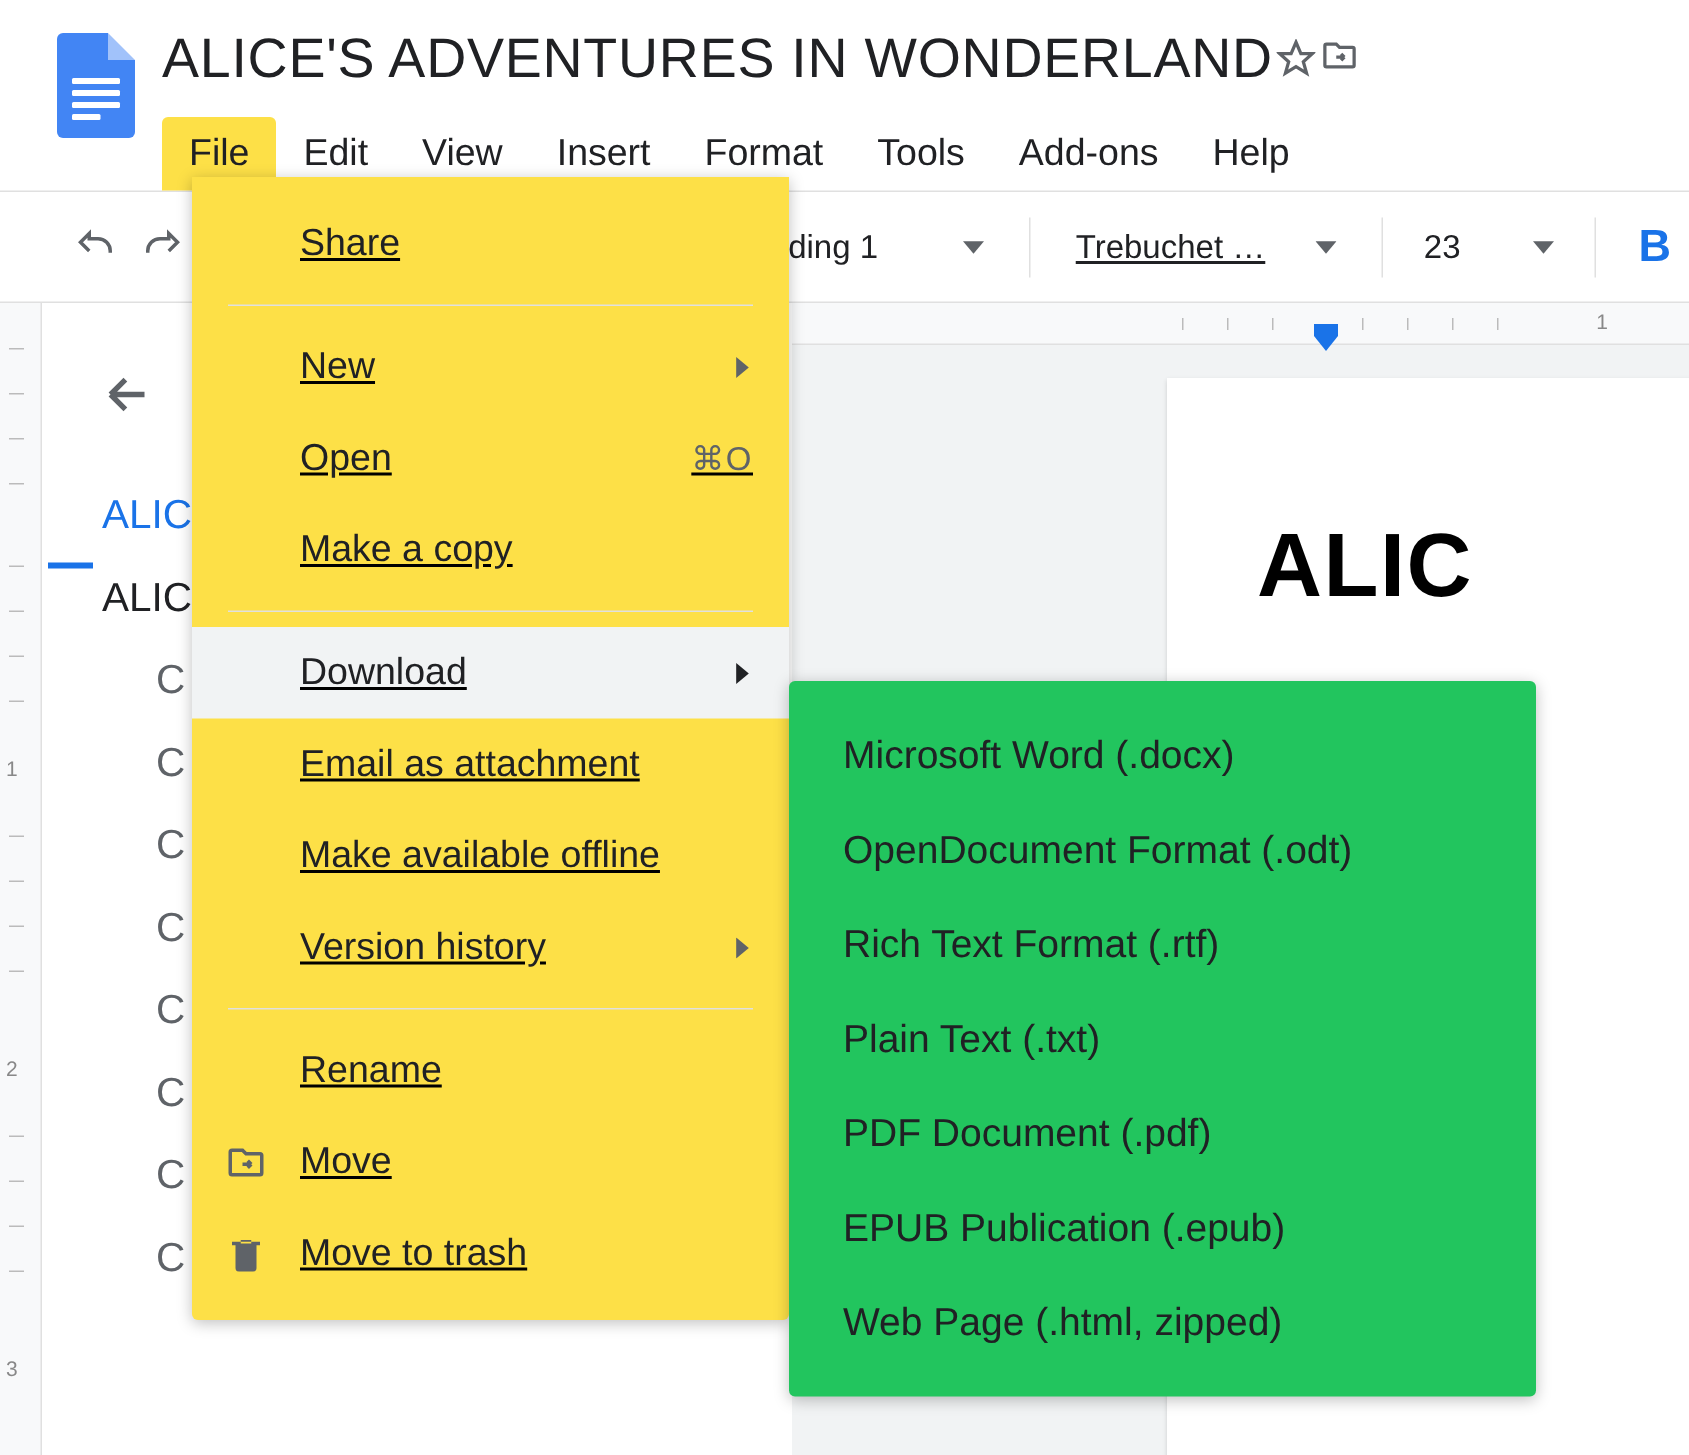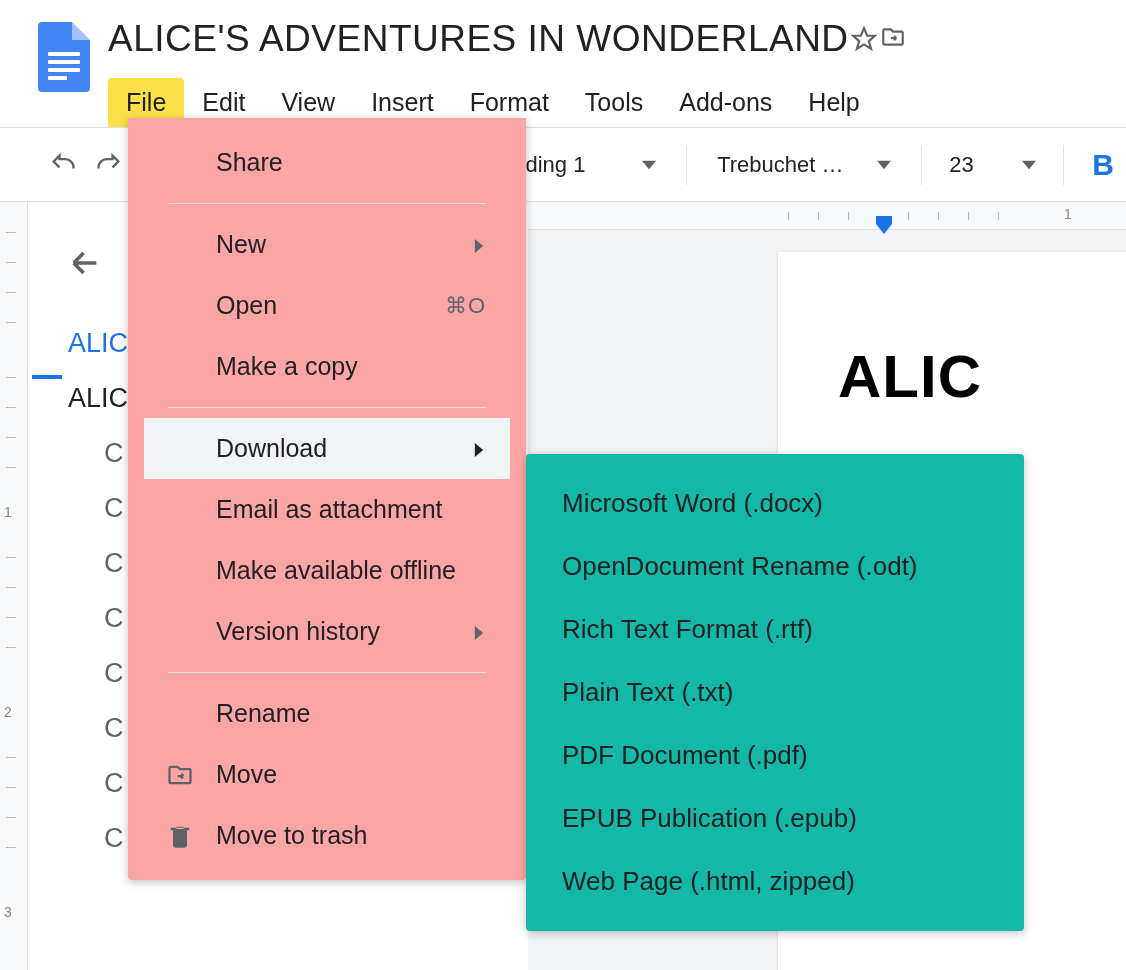--- a/index.html
+++ b/index.html
@@ -74,21 +74,21 @@
 .tb-btn { width:42px; height:42px; display:flex;align-items:center;justify-content:center;}
 .tb-btn svg{width:28px;height:28px;stroke:#5f6368;fill:#5f6368;}
 .tb-sep { width:1px; height:40px; background:#e0e0e0; margin:0 8px;}
 .tb-select {
   display:flex;align-items:center;justify-content:space-between;
   font-size:22px; color:#202124; padding:0 14px; height:46px;
 }
 .tb-select .chev{margin-left:20px;}
 .chev svg{width:14px;height:14px;fill:#5f6368;}
 .heading-sel{width:200px;}
-.font-sel{width:220px;}
+.font-sel{width:220px;text-decoration:underline;}
 .size-sel{width:110px;justify-content:center;gap:28px;}
 .bold-btn{
   font-size:30px; font-weight:bold; color:#1a73e8; padding:0 12px;
 }
 
 
 .content {
   position:relative;
   display:flex;
   height: calc(970px - 128px - 74px);
@@ -134,25 +134,26 @@
   box-shadow:0 1px 3px rgba(0,0,0,0.15);
   padding:90px 60px;
 }
 .page-title-text{font-size:60px;font-weight:700;color:#000;letter-spacing:1px;}
 
 
 .file-menu{
   position:absolute;
   left:128px; top:118px;
   width:398px;
-  background:#fca5a5;
+  background:#fde047;
   box-shadow:0 2px 10px rgba(0,0,0,0.25);
   border-radius:0 0 4px 4px;
-  padding:14px 16px;
+  padding:14px 0;
   z-index:100;
+  text-decoration:underline;
 }
 .fm-item{
   display:flex;align-items:center;
   padding:16px 24px 16px 72px;
   font-size:25px;color:#202124;
   position:relative;cursor:pointer;
 }
 .fm-item.hl{background:#f1f3f4;}
 .fm-item .shortcut{margin-left:auto;color:#5f6368;font-size:22px;letter-spacing:1px;}
 .fm-item .sub-arrow{margin-left:auto;}
@@ -161,21 +162,21 @@
 .fm-item .fm-icon{position:absolute;left:22px;width:28px;height:28px;}
 .fm-item .fm-icon svg{width:28px;height:28px;stroke:#5f6368;fill:none;stroke-width:2;}
 .fm-item .fm-icon.fill svg{fill:#5f6368;stroke:none;}
 .fm-divider{height:1px;background:#e0e0e0;margin:10px 24px;}
 
 
 .submenu{
   position:absolute;
   left:526px; top:454px;
   width:498px;
-  background:#14b8a6;
+  background:#22c55e;
   box-shadow:0 2px 10px rgba(0,0,0,0.25);
   border-radius:4px;
   padding:18px 0;
   z-index:101;
 }
 .sm-item{
   padding:16px 36px;
   font-size:26px;color:#202124;cursor:pointer;
 }
 </style>
@@ -373,19 +374,19 @@
   <div class="fm-item">
     <span class="fm-icon fill"><svg viewBox="0 0 24 24">
           <path d="M6 7h12v13a2 2 0 01-2 2H8a2 2 0 01-2-2V7zm3-3h6v2H9V4zM4 7h16v-2H4v2z"></path>
         </svg></span>
     <span>Move to trash</span>
   </div>
 </div>
 
 <div class="submenu">
   <div class="sm-item">Microsoft Word (.docx)</div>
-  <div class="sm-item">OpenDocument Rename (.odt)</div>
+  <div class="sm-item">OpenDocument Format (.odt)</div>
   <div class="sm-item">Rich Text Format (.rtf)</div>
   <div class="sm-item">Plain Text (.txt)</div>
   <div class="sm-item">PDF Document (.pdf)</div>
   <div class="sm-item">EPUB Publication (.epub)</div>
   <div class="sm-item">Web Page (.html, zipped)</div>
 </div>
 
 </body></html>

